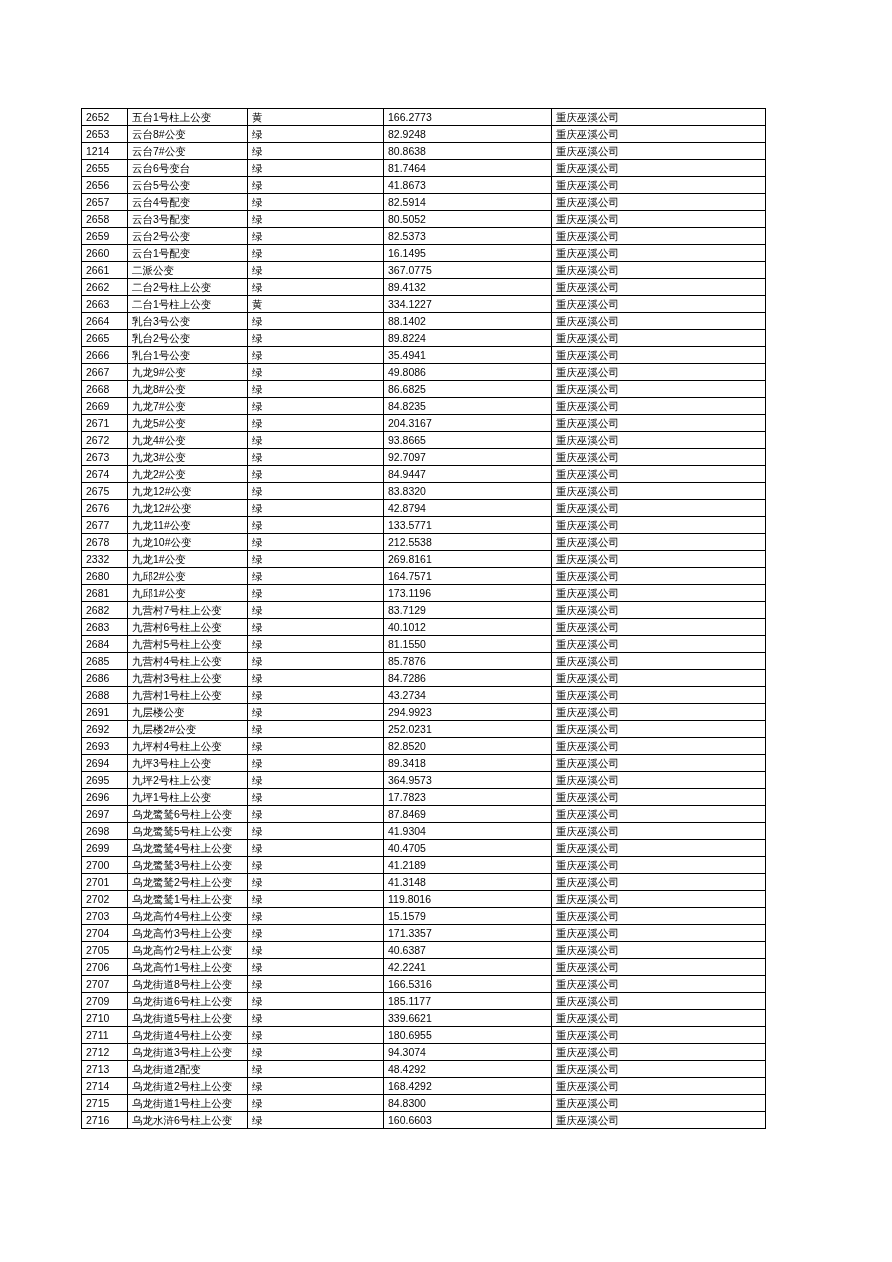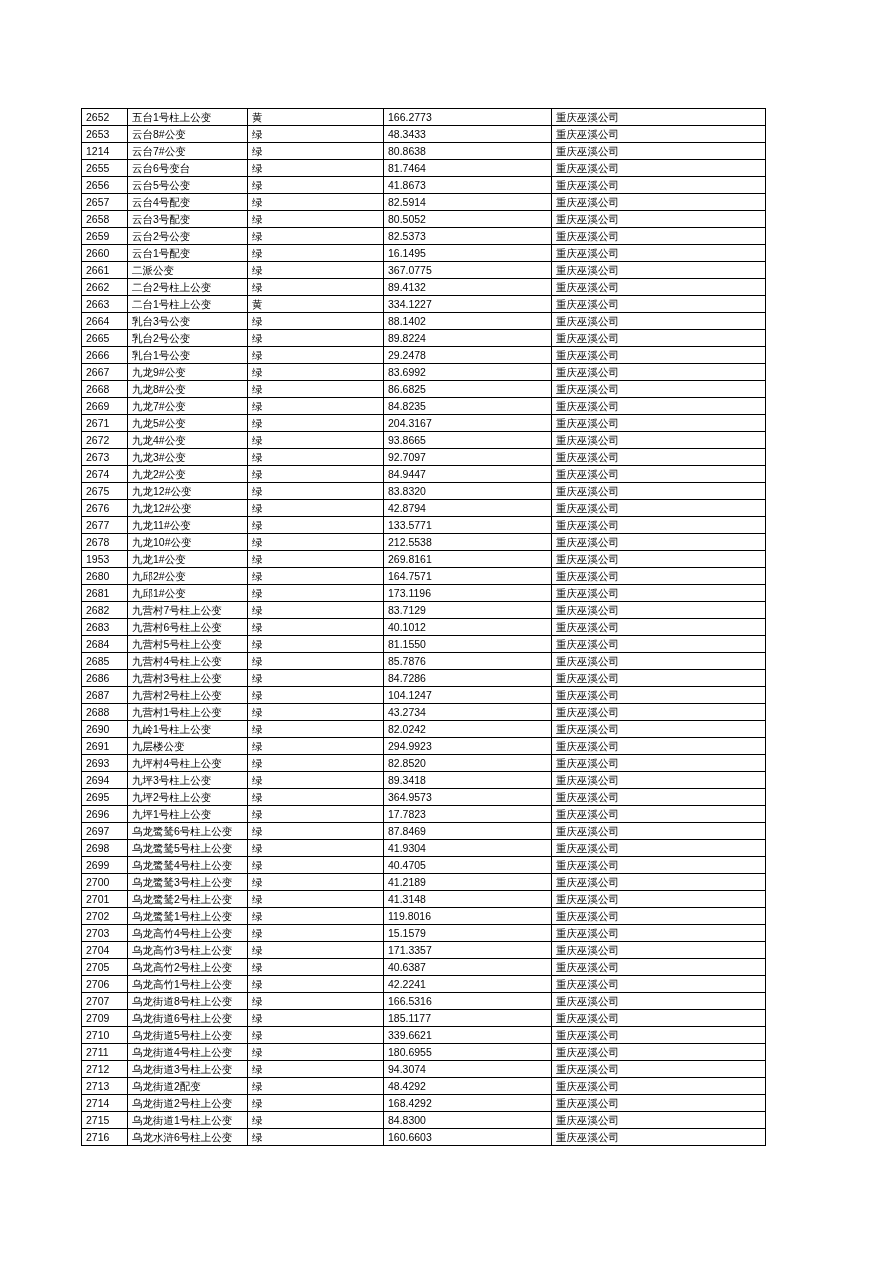--- a/index.html
+++ b/index.html
@@ -62,21 +62,21 @@
             <td class="c-id">2652</td>
             <td class="c-name">五台1号柱上公变</td>
             <td class="c-color">黄</td>
             <td class="c-value">166.2773</td>
             <td class="c-company">重庆巫溪公司</td>
           </tr>
           <tr>
             <td class="c-id">2653</td>
             <td class="c-name">云台8#公变</td>
             <td class="c-color">绿</td>
-            <td class="c-value">48.3433</td>
+            <td class="c-value">82.9248</td>
             <td class="c-company">重庆巫溪公司</td>
           </tr>
           <tr>
             <td class="c-id">1214</td>
             <td class="c-name">云台7#公变</td>
             <td class="c-color">绿</td>
             <td class="c-value">80.8638</td>
             <td class="c-company">重庆巫溪公司</td>
           </tr>
           <tr>
@@ -153,28 +153,28 @@
             <td class="c-id">2665</td>
             <td class="c-name">乳台2号公变</td>
             <td class="c-color">绿</td>
             <td class="c-value">89.8224</td>
             <td class="c-company">重庆巫溪公司</td>
           </tr>
           <tr>
             <td class="c-id">2666</td>
             <td class="c-name">乳台1号公变</td>
             <td class="c-color">绿</td>
-            <td class="c-value">29.2478</td>
+            <td class="c-value">35.4941</td>
             <td class="c-company">重庆巫溪公司</td>
           </tr>
           <tr>
             <td class="c-id">2667</td>
             <td class="c-name">九龙9#公变</td>
             <td class="c-color">绿</td>
-            <td class="c-value">83.6992</td>
+            <td class="c-value">49.8086</td>
             <td class="c-company">重庆巫溪公司</td>
           </tr>
           <tr>
             <td class="c-id">2668</td>
             <td class="c-name">九龙8#公变</td>
             <td class="c-color">绿</td>
             <td class="c-value">86.6825</td>
             <td class="c-company">重庆巫溪公司</td>
           </tr>
           <tr>
@@ -234,21 +234,21 @@
             <td class="c-company">重庆巫溪公司</td>
           </tr>
           <tr>
             <td class="c-id">2678</td>
             <td class="c-name">九龙10#公变</td>
             <td class="c-color">绿</td>
             <td class="c-value">212.5538</td>
             <td class="c-company">重庆巫溪公司</td>
           </tr>
           <tr>
-            <td class="c-id">1953</td>
+            <td class="c-id">2332</td>
             <td class="c-name">九龙1#公变</td>
             <td class="c-color">绿</td>
             <td class="c-value">269.8161</td>
             <td class="c-company">重庆巫溪公司</td>
           </tr>
           <tr>
             <td class="c-id">2680</td>
             <td class="c-name">九邱2#公变</td>
             <td class="c-color">绿</td>
             <td class="c-value">164.7571</td>
@@ -290,45 +290,38 @@
             <td class="c-company">重庆巫溪公司</td>
           </tr>
           <tr>
             <td class="c-id">2686</td>
             <td class="c-name">九营村3号柱上公变</td>
             <td class="c-color">绿</td>
             <td class="c-value">84.7286</td>
             <td class="c-company">重庆巫溪公司</td>
           </tr>
           <tr>
-            <td class="c-id">2687</td>
-            <td class="c-name">九营村2号柱上公变</td>
-            <td class="c-color">绿</td>
-            <td class="c-value">104.1247</td>
-            <td class="c-company">重庆巫溪公司</td>
-          </tr>
-          <tr>
             <td class="c-id">2688</td>
             <td class="c-name">九营村1号柱上公变</td>
             <td class="c-color">绿</td>
             <td class="c-value">43.2734</td>
             <td class="c-company">重庆巫溪公司</td>
           </tr>
           <tr>
-            <td class="c-id">2690</td>
-            <td class="c-name">九岭1号柱上公变</td>
-            <td class="c-color">绿</td>
-            <td class="c-value">82.0242</td>
-            <td class="c-company">重庆巫溪公司</td>
-          </tr>
-          <tr>
             <td class="c-id">2691</td>
             <td class="c-name">九层楼公变</td>
             <td class="c-color">绿</td>
             <td class="c-value">294.9923</td>
+            <td class="c-company">重庆巫溪公司</td>
+          </tr>
+          <tr>
+            <td class="c-id">2692</td>
+            <td class="c-name">九层楼2#公变</td>
+            <td class="c-color">绿</td>
+            <td class="c-value">252.0231</td>
             <td class="c-company">重庆巫溪公司</td>
           </tr>
           <tr>
             <td class="c-id">2693</td>
             <td class="c-name">九坪村4号柱上公变</td>
             <td class="c-color">绿</td>
             <td class="c-value">82.8520</td>
             <td class="c-company">重庆巫溪公司</td>
           </tr>
           <tr>

